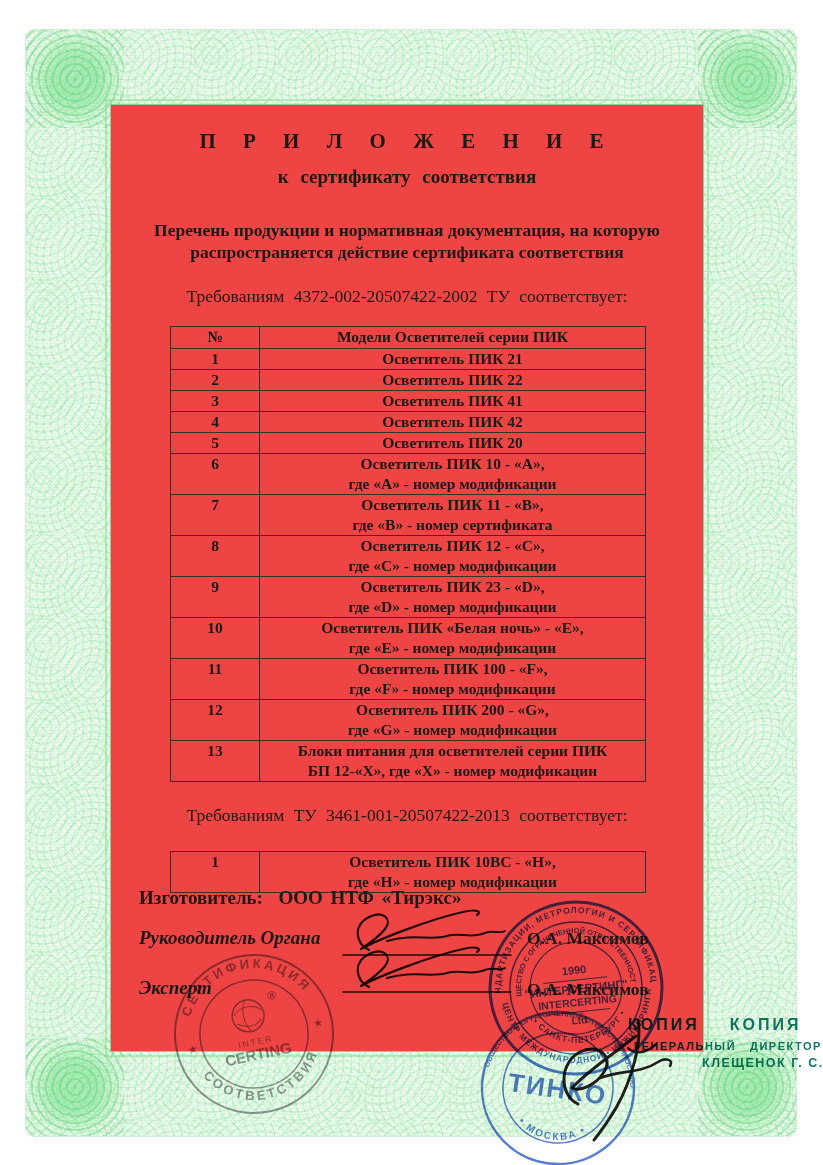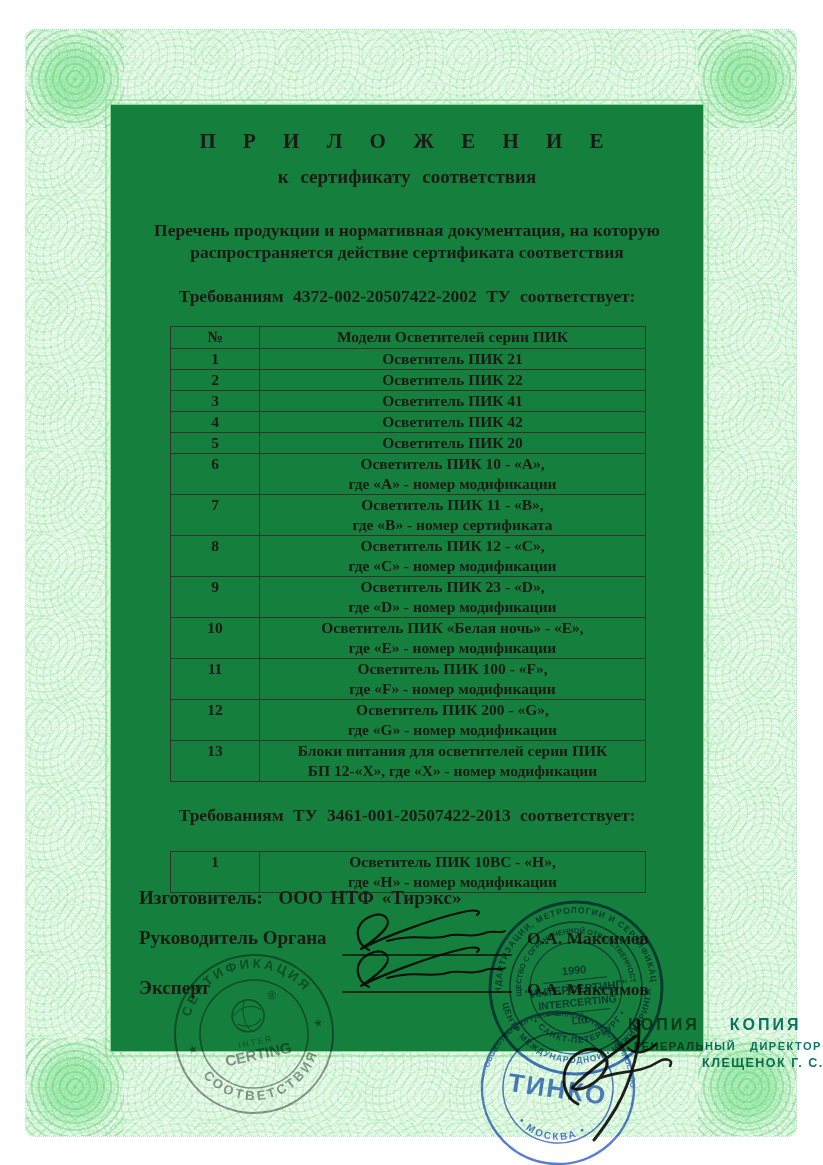--- a/index.html
+++ b/index.html
@@ -27,47 +27,47 @@
       repeating-radial-gradient(circle at 50% 50%, rgba(88,205,112,.38) 0 2px, rgba(0,0,0,0) 2px 7px),
       radial-gradient(circle at 50% 50%, rgba(108,220,130,.5) 0 34%, rgba(0,0,0,0) 72%);
     border-radius:10px;
   }
   .corner.tl{left:0;top:0}.corner.tr{right:0;top:0}
   .corner.bl{left:0;bottom:0}.corner.br{right:0;bottom:0}
 
   
   .paper{
     position:absolute;left:110px;top:104px;width:592px;height:946px;
-    background:#15803d;
+    background:#ef4444;
     border:1px solid #82d88e;
     outline:2px solid rgba(120,215,135,.45);outline-offset:3px;
     text-align:center;
   }
 
   .title{margin-top:24px;font-size:21px;font-weight:bold;letter-spacing:11px;}
   .subtitle{margin-top:12px;font-size:19px;font-weight:bold;word-spacing:7px;}
   .certnum{margin-top:4px;font-family:"Liberation Mono",monospace;font-size:20px;
            font-weight:bold;letter-spacing:2px;}
   .desc{margin-top:31px;font-size:17.5px;font-weight:bold;line-height:22px;}
-  .req-heading{margin-top:23px;font-size:17.5px;font-weight:bold;word-spacing:5px;}
+  .req-heading{margin-top:23px;font-size:17.5px;font-weight:normal;word-spacing:5px;}
 
   table.models{border-collapse:collapse;margin:19px 0 0 59px;width:476px;
                table-layout:fixed;}
   table.models td{border:1px solid #35322d;font-weight:bold;font-size:15.5px;
                   text-align:center;padding:0 4px;line-height:19.5px;vertical-align:top;}
   table.models td.num{width:80px;}
   table.models tr.single td{height:20px;}
   table.models tr.dbl td{height:40px;}
   table.models tr.hdr td{height:21px;}
 
   table.models2{margin-top:25px;}
 
   .manufacturer{position:absolute;left:28px;top:782px;font-size:19px;font-weight:bold;
                 text-align:left;white-space:nowrap;word-spacing:3px;}
-  .signer-label{position:absolute;left:28px;font-size:19px;font-weight:bold;text-align:left;}
+  .signer-label{position:absolute;left:28px;font-size:19px;font-weight:bold;text-align:left;font-style:italic;}
   .signer-name{position:absolute;left:416px;font-size:17.5px;font-weight:bold;text-align:left;white-space:nowrap;}
   .lbl-head{top:822px}.name-head{top:823px}
   .lbl-expert{top:872px}.name-expert{top:874px}
 
   
   .overlay{position:absolute;mix-blend-mode:multiply;pointer-events:none;}
   .sig{stroke:#23211e;fill:none;stroke-linecap:round;stroke-linejoin:round;}
   .stamp-blue text,.stamp-blue2 text{fill:#2c5ec6;font-family:"Liberation Sans",sans-serif;}
   .stamp-gray text{fill:#6f6f75;font-family:"Liberation Sans",sans-serif;}
 

